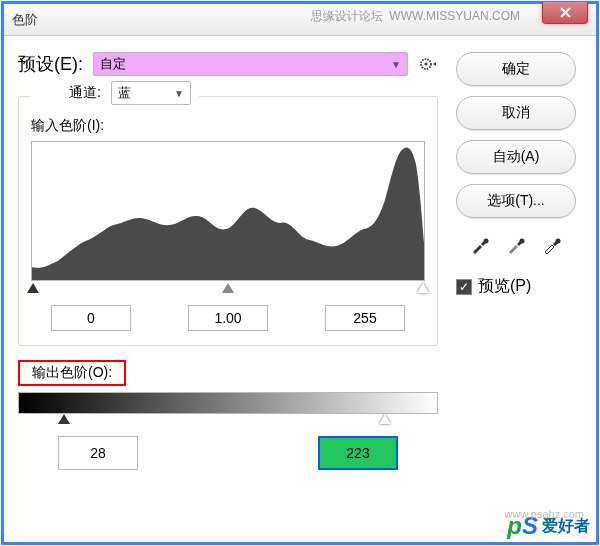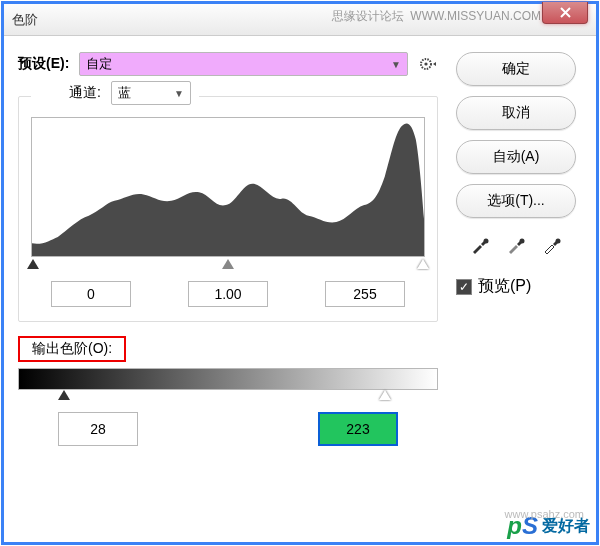--- a/index.html
+++ b/index.html
@@ -5,21 +5,21 @@
 * { box-sizing: border-box; margin: 0; padding: 0; font-family: "Microsoft YaHei", sans-serif; }
 body { background: #fff; width: 600px; height: 546px; position: relative; }
 .outer-frame { border: 3px solid #3b82f6; width: 598px; height: 544px; margin: 1px; background: #fff; }
 .title-bar { height: 32px; background: linear-gradient(#fdfdfd, #eaeaea); border-bottom: 1px solid #ccc; display: flex; align-items: center; padding: 0 8px; position: relative; }
 .title-bar .title { font-size: 13px; color: #333; }
 .close-btn { position: absolute; right: 8px; top: -2px; width: 46px; height: 22px; background: linear-gradient(#d98b8d, #c9545a); border: 1px solid #9a4045; border-top: none; border-radius: 0 0 4px 4px; color: #fff; display: flex; align-items: center; justify-content: center; box-shadow: 0 0 4px rgba(200,80,90,.6); }
 .content { padding: 16px 14px; display: flex; gap: 12px; }
 .left { flex: 1; }
 .right { width: 132px; display: flex; flex-direction: column; gap: 10px; align-items: center; }
 .preset-row { display: flex; align-items: center; gap: 10px; margin-bottom: 14px; }
-.preset-row label { font-size: 14px; font-weight: bold; }
+.preset-row label { font-size: 18px; }
 .preset-select { flex: 1; height: 24px; border: 1px solid #b8b8b8; border-radius: 2px; background: #f0abfc; padding: 0 6px; font-size: 13px; display: flex; align-items: center; justify-content: space-between; }
 .gear-area { width: 20px; display: flex; align-items: center; justify-content: center; }
 .channel-group { border: 1px solid #ddd; border-radius: 2px; padding: 10px 12px 14px; position: relative; margin-top: 20px; }
 .channel-row { display: flex; align-items: center; gap: 10px; margin-bottom: 12px; padding-left: 38px; margin-top: -26px; background: #fff; width: fit-content; padding-right: 8px; text-align: right; }
 .channel-row label { font-size: 14px; }
 .channel-select { width: 80px; height: 24px; border: 1px solid #b8b8b8; border-radius: 2px; background: #fff; padding: 0 6px; font-size: 13px; display: flex; align-items: center; justify-content: space-between; }
 .input-label { font-size: 14px; margin-bottom: 6px; }
 .histogram-box { border: 1px solid #b8b8b8; height: 140px; background: #fff; position: relative; margin-bottom: 2px; }
 .histogram-svg { width: 100%; height: 100%; }
 .slider-track { height: 14px; position: relative; margin-bottom: 8px; }
@@ -35,21 +35,21 @@
 .out-tri-b { position: absolute; top: 0; left: calc(28/255*100% - 6px); width: 0; height: 0; border-left: 6px solid transparent; border-right: 6px solid transparent; border-bottom: 10px solid #333; }
 .out-tri-w { position: absolute; top: 0; left: calc(223/255*100% - 6px); width: 0; height: 0; border-left: 6px solid transparent; border-right: 6px solid transparent; border-bottom: 10px solid #fff; filter: drop-shadow(0 0 1px #555); }
 .output-values { display: flex; justify-content: space-between; padding: 0 40px; }
 .output-values input { width: 80px; height: 34px; border: 1px solid #b8b8b8; text-align: center; font-size: 14px; }
 .output-values input.hl { border: 2px solid #0a5fd6; background: #22c55e; }
 .btn { width: 120px; height: 34px; border: 1px solid #bcbcbc; border-radius: 17px; background: linear-gradient(#fdfdfd, #eee); font-size: 14px; cursor: pointer; box-shadow: 0 1px 1px rgba(0,0,0,.1); }
 .eyedroppers { display: flex; gap: 14px; margin-top: 6px; }
 .ed { width: 22px; height: 22px; display: flex; align-items: center; justify-content: center; }
 .preview-row { display: flex; align-items: center; gap: 6px; margin-top: 10px; align-self: flex-start; padding-left: 6px; }
 .checkbox { width: 16px; height: 16px; border: 1px solid #888; background: #444; display: flex; align-items: center; justify-content: center; color: #fff; font-size: 12px; }
-.watermarks { position: absolute; top: 4px; right: 55px; font-size: 12px; color: #999; text-align: left; }
+.watermarks { position: absolute; top: 4px; right: 76px; font-size: 12px; color: #999; text-align: left; }
 .watermark2 { position: absolute; bottom: 6px; right: 16px; font-size: 11px; color: #bbb; }
 .watermark3 { position: absolute; bottom: 6px; right: 10px; display: flex; align-items: center; gap: 4px; text-align: center; }
 .ps-logo { font-weight: bold; font-style: italic; }
 .ps-p { color: #1aa04a; font-size: 24px; }
 .ps-s { color: #2a6fd4; font-size: 24px; }
 .ahz { font-size: 16px; color: #0369a1; font-weight: bold; }
 .chev { font-size: 10px; color: #555; }
 </style>
 </head>
 <body>
@@ -86,20 +86,21 @@
 
       <div class="channel-group">
         <div class="channel-row">
           <label>通道:</label>
           <div class="channel-select">
             <span>蓝</span>
             <span class="chev">▼</span>
           </div>
         </div>
 
+        <div class="input-label">输入色阶(I):</div>
 
         <div class="histogram-box">
           <svg class="histogram-svg" viewBox="0 0 380 130" preserveAspectRatio="none">
             <path fill="#4a4a4a" d="M0,130 L0,118 C10,120 18,115 25,112 C35,105 45,95 55,92 C65,88 72,80 80,78 C90,76 98,70 108,72 C118,74 125,80 135,78 C145,76 152,68 162,70 C172,72 178,85 188,82 C198,80 205,60 215,62 C225,64 232,78 242,76 C252,74 258,90 268,92 C278,94 285,100 295,98 C305,96 312,85 322,82 C330,80 335,75 342,55 C348,35 352,15 358,8 C364,2 368,5 372,20 C375,35 378,70 380,95 L380,130 Z"></path>
           </svg>
         </div>
         <div class="slider-track">
           <div class="tri black"></div>
           <div class="tri gray"></div>
           <div class="tri white"></div>

